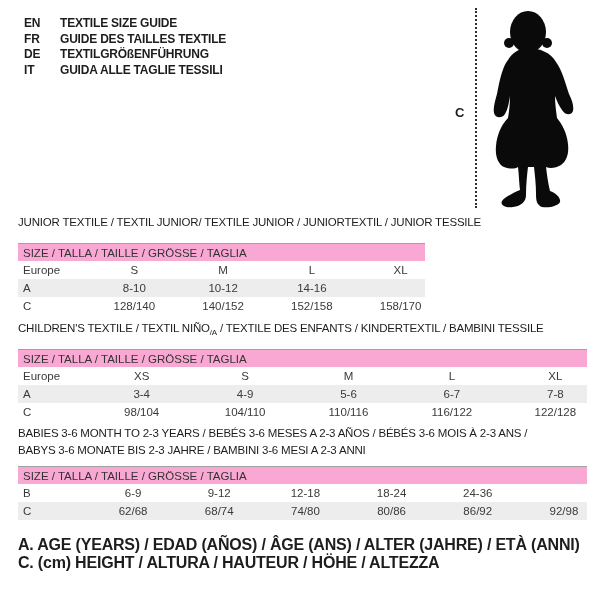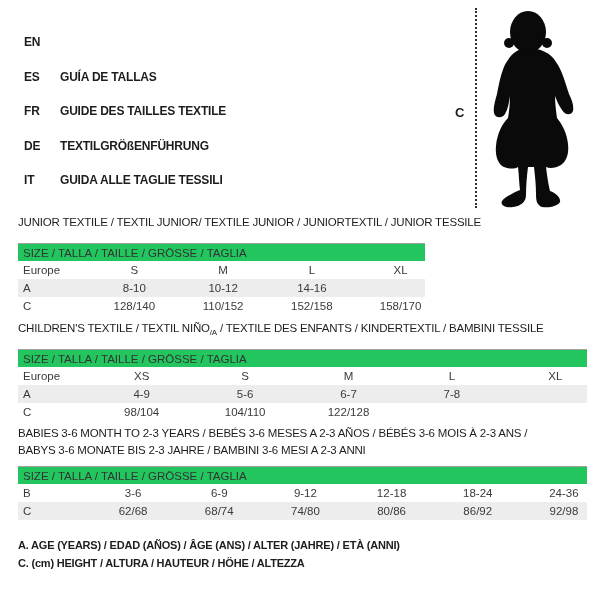--- a/index.html
+++ b/index.html
@@ -2,53 +2,50 @@
 <html><head>
 <meta charset="utf-8">
 <style>
   html,body{margin:0;padding:0;}
   body{
     width:600px;height:600px;position:relative;background:#ffffff;
     font-family:"Liberation Sans", sans-serif;color:#222222;overflow:hidden;
   }
   
   .lang-header{position:absolute;top:16px;left:24px;}
-  .lang-row{display:grid;grid-template-columns:36px auto;height:15.6px;line-height:15.6px;margin-top:19px;}
+  .lang-row{display:grid;grid-template-columns:36px auto;height:15.6px;line-height:15.6px;}
   .lang-code,.lang-label{font-weight:bold;font-size:12px;letter-spacing:-0.2px;color:#1d1d1d;white-space:nowrap;}
   
   .measure-line{position:absolute;left:475px;top:8px;height:200px;width:0;border-left:2px dotted #2e2e2e;}
   .measure-label{position:absolute;left:455px;top:105px;font-weight:bold;font-size:13px;color:#1d1d1d;}
   .baby-svg{position:absolute;left:484px;top:6px;}
   
   .sec-title{position:absolute;left:18px;font-weight:normal;font-size:11.5px;letter-spacing:-0.2px;color:#1d1d1d;white-space:nowrap;}
   .sec-title sub{font-size:8px;}
   .size-table{position:absolute;left:18px;font-size:11.5px;color:#3a3a3a;}
-  .size-bar{height:18px;line-height:18px;background:#22c55e;border-top:1px solid #a2a2a2;
+  .size-bar{height:18px;line-height:18px;background:#f9a8d4;border-top:1px solid #a2a2a2;
             padding-left:5px;color:#333333;font-size:11.5px;box-sizing:border-box;white-space:nowrap;}
   .trow{display:grid;height:18px;line-height:18px;gap:40px;}
   .trow.cols4{grid-template-columns:52px repeat(4,1fr);}
   .trow.cols5{grid-template-columns:52px repeat(5,1fr);}
   .trow.cols6{grid-template-columns:52px repeat(6,1fr);}
   .trow .rlabel{text-align:left;padding-left:5px;}
   .trow .cell{text-align:center;}
   .trow.alt{background:#ededed;}
   
   .notes{position:absolute;left:18px;top:536px;}
-  .note-line{height:18px;line-height:18px;font-weight:bold;font-size:11px;letter-spacing:-0.2px;color:#1d1d1d;white-space:nowrap;}
+  .note-line{height:18px;line-height:18px;font-weight:bold;font-size:16px;letter-spacing:-0.2px;color:#1d1d1d;white-space:nowrap;}
 </style>
 </head>
 <body>
 
 <div class="lang-header">
   <div class="lang-row">
     <span class="lang-code">EN</span>
-  </div>
-  <div class="lang-row">
-    <span class="lang-code">ES</span>
-    <span class="lang-label">GUÍA DE TALLAS</span>
+    <span class="lang-label">TEXTILE SIZE GUIDE</span>
   </div>
   <div class="lang-row">
     <span class="lang-code">FR</span>
     <span class="lang-label">GUIDE DES TAILLES TEXTILE</span>
   </div>
   <div class="lang-row">
     <span class="lang-code">DE</span>
     <span class="lang-label">TEXTILGRÖßENFÜHRUNG</span>
   </div>
   <div class="lang-row">
@@ -109,61 +106,63 @@
   </div>
   <div class="trow cols4 alt">
     <span class="rlabel">A</span>
     <span class="cell">8-10</span>
     <span class="cell">10-12</span>
     <span class="cell">14-16</span>
   </div>
   <div class="trow cols4">
     <span class="rlabel">C</span>
     <span class="cell">128/140</span>
-    <span class="cell">110/152</span>
+    <span class="cell">140/152</span>
     <span class="cell">152/158</span>
     <span class="cell">158/170</span>
   </div>
 </div>
 
 <div class="sec-title" style="top:322px">
   <span>CHILDREN'S TEXTILE / TEXTIL NIÑO</span><sub>/A</sub><span> / TEXTILE DES ENFANTS / KINDERTEXTIL / BAMBINI TESSILE</span>
 </div>
 <div class="size-table" style="top:349px;width:569px">
   <div class="size-bar">SIZE / TALLA / TAILLE / GRÖSSE / TAGLIA</div>
   <div class="trow cols5">
     <span class="rlabel">Europe</span>
     <span class="cell">XS</span>
     <span class="cell">S</span>
     <span class="cell">M</span>
     <span class="cell">L</span>
     <span class="cell">XL</span>
   </div>
   <div class="trow cols5 alt">
     <span class="rlabel">A</span>
+    <span class="cell">3-4</span>
     <span class="cell">4-9</span>
     <span class="cell">5-6</span>
     <span class="cell">6-7</span>
     <span class="cell">7-8</span>
   </div>
   <div class="trow cols5">
     <span class="rlabel">C</span>
     <span class="cell">98/104</span>
     <span class="cell">104/110</span>
+    <span class="cell">110/116</span>
+    <span class="cell">116/122</span>
     <span class="cell">122/128</span>
   </div>
 </div>
 
 <div class="sec-title" style="top:427px">BABIES 3-6 MONTH TO 2-3 YEARS / BEBÉS 3-6 MESES A 2-3 AÑOS / BÉBÉS 3-6 MOIS À 2-3 ANS /</div>
 <div class="sec-title" style="top:444px">BABYS 3-6 MONATE BIS 2-3 JAHRE / BAMBINI 3-6 MESI A 2-3 ANNI</div>
 <div class="size-table" style="top:466px;width:569px">
   <div class="size-bar">SIZE / TALLA / TAILLE / GRÖSSE / TAGLIA</div>
   <div class="trow cols6">
     <span class="rlabel">B</span>
-    <span class="cell">3-6</span>
     <span class="cell">6-9</span>
     <span class="cell">9-12</span>
     <span class="cell">12-18</span>
     <span class="cell">18-24</span>
     <span class="cell">24-36</span>
   </div>
   <div class="trow cols6 alt">
     <span class="rlabel">C</span>
     <span class="cell">62/68</span>
     <span class="cell">68/74</span>

